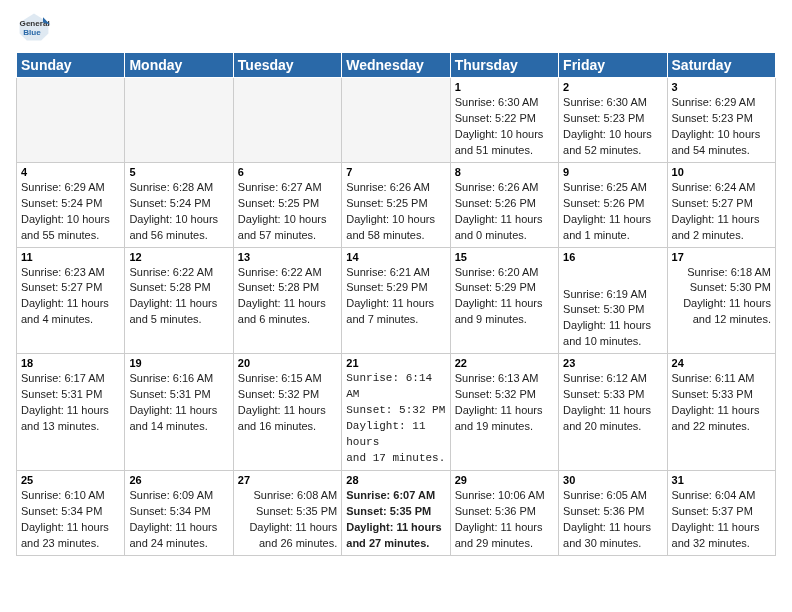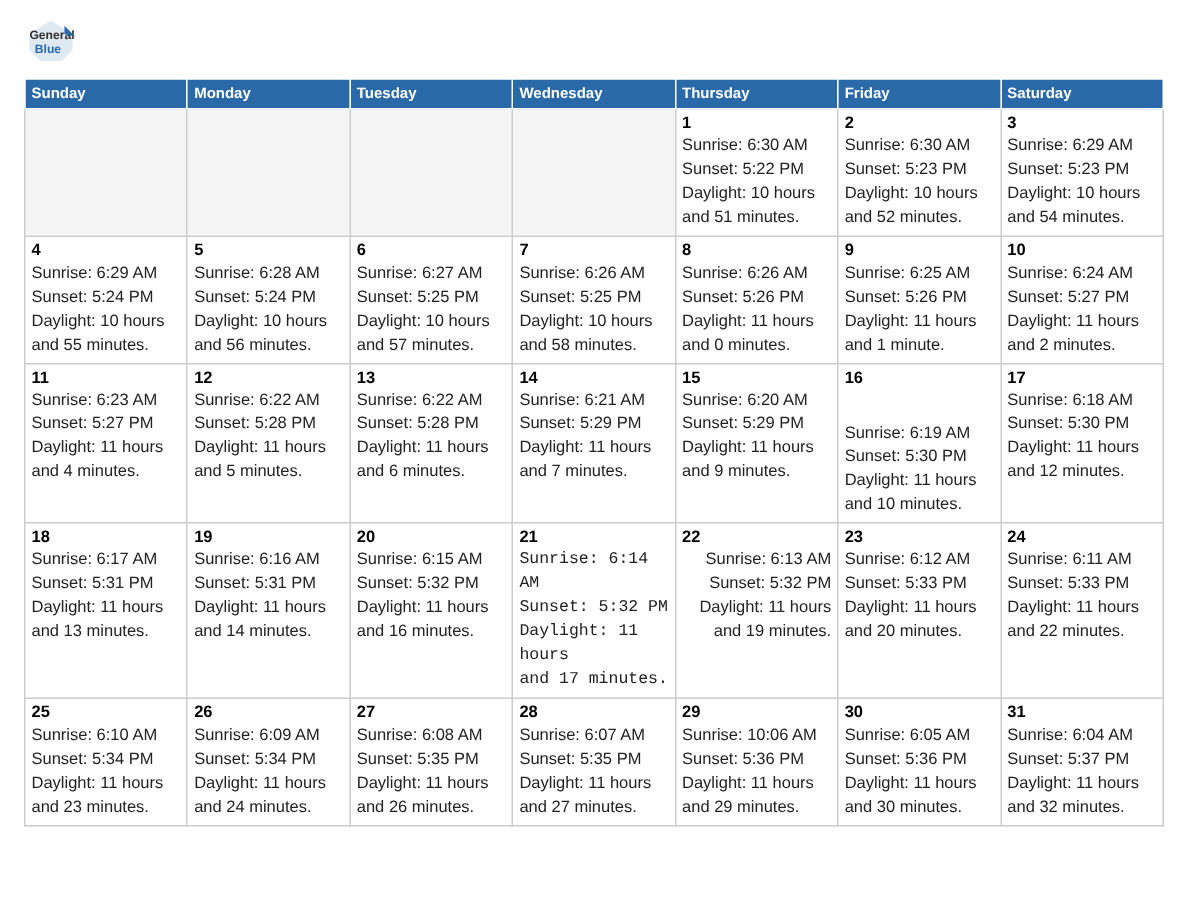--- a/index.html
+++ b/index.html
@@ -44,21 +44,21 @@
       font-weight: normal;
     }
     .calendar {
       width: 100%;
       border-collapse: collapse;
       table-layout: fixed;
     }
     .calendar th {
       background: #2a69a8;
       color: #fff;
-      font-size: 10px;
+      font-size: 14px;
       font-weight: bold;
       padding: 4px 4px;
       border: 1px solid #fff;
       text-align: left;
     }
     .calendar td {
       border: 1px solid #ccc;
       vertical-align: top;
       padding: 3px 4px;
       font-size: 9.5px;
@@ -236,21 +236,21 @@
           </td>
           <td>
             <span class="day-number">16</span>
             <div class="day-info" style="white-space: pre-line; margin-top: 24px;">Sunrise: 6:19 AM
 Sunset: 5:30 PM
 Daylight: 11 hours
 and 10 minutes.</div>
           </td>
           <td>
             <span class="day-number">17</span>
-            <div class="day-info" style="white-space: pre-line;">Sunrise: 6:18 AM
+            <div class="day-info" style="white-space: pre-line; text-align: right;">Sunrise: 6:18 AM
 Sunset: 5:30 PM
 Daylight: 11 hours
 and 12 minutes.</div>
           </td>
         </tr>
         <tr>
           <td>
             <span class="day-number">18</span>
             <div class="day-info" style="white-space: pre-line;">Sunrise: 6:17 AM
 Sunset: 5:31 PM
@@ -273,21 +273,21 @@
           </td>
           <td>
             <span class="day-number">21</span>
             <div class="day-info" style="white-space: pre-line; font-family: Liberation Mono, monospace;">Sunrise: 6:14 AM
 Sunset: 5:32 PM
 Daylight: 11 hours
 and 17 minutes.</div>
           </td>
           <td>
             <span class="day-number">22</span>
-            <div class="day-info" style="white-space: pre-line; text-align: right;">Sunrise: 6:13 AM
+            <div class="day-info" style="white-space: pre-line;">Sunrise: 6:13 AM
 Sunset: 5:32 PM
 Daylight: 11 hours
 and 19 minutes.</div>
           </td>
           <td>
             <span class="day-number">23</span>
             <div class="day-info" style="white-space: pre-line;">Sunrise: 6:12 AM
 Sunset: 5:33 PM
 Daylight: 11 hours
 and 20 minutes.</div>
@@ -310,28 +310,28 @@
           </td>
           <td>
             <span class="day-number">26</span>
             <div class="day-info" style="white-space: pre-line;">Sunrise: 6:09 AM
 Sunset: 5:34 PM
 Daylight: 11 hours
 and 24 minutes.</div>
           </td>
           <td>
             <span class="day-number">27</span>
-            <div class="day-info" style="white-space: pre-line;">Sunrise: 6:08 AM
+            <div class="day-info" style="white-space: pre-line; text-align: right;">Sunrise: 6:08 AM
 Sunset: 5:35 PM
 Daylight: 11 hours
 and 26 minutes.</div>
           </td>
           <td>
             <span class="day-number">28</span>
-            <div class="day-info" style="white-space: pre-line;">Sunrise: 6:07 AM
+            <div class="day-info" style="white-space: pre-line; font-weight: bold;">Sunrise: 6:07 AM
 Sunset: 5:35 PM
 Daylight: 11 hours
 and 27 minutes.</div>
           </td>
           <td>
             <span class="day-number">29</span>
             <div class="day-info" style="white-space: pre-line;">Sunrise: 10:06 AM
 Sunset: 5:36 PM
 Daylight: 11 hours
 and 29 minutes.</div>

